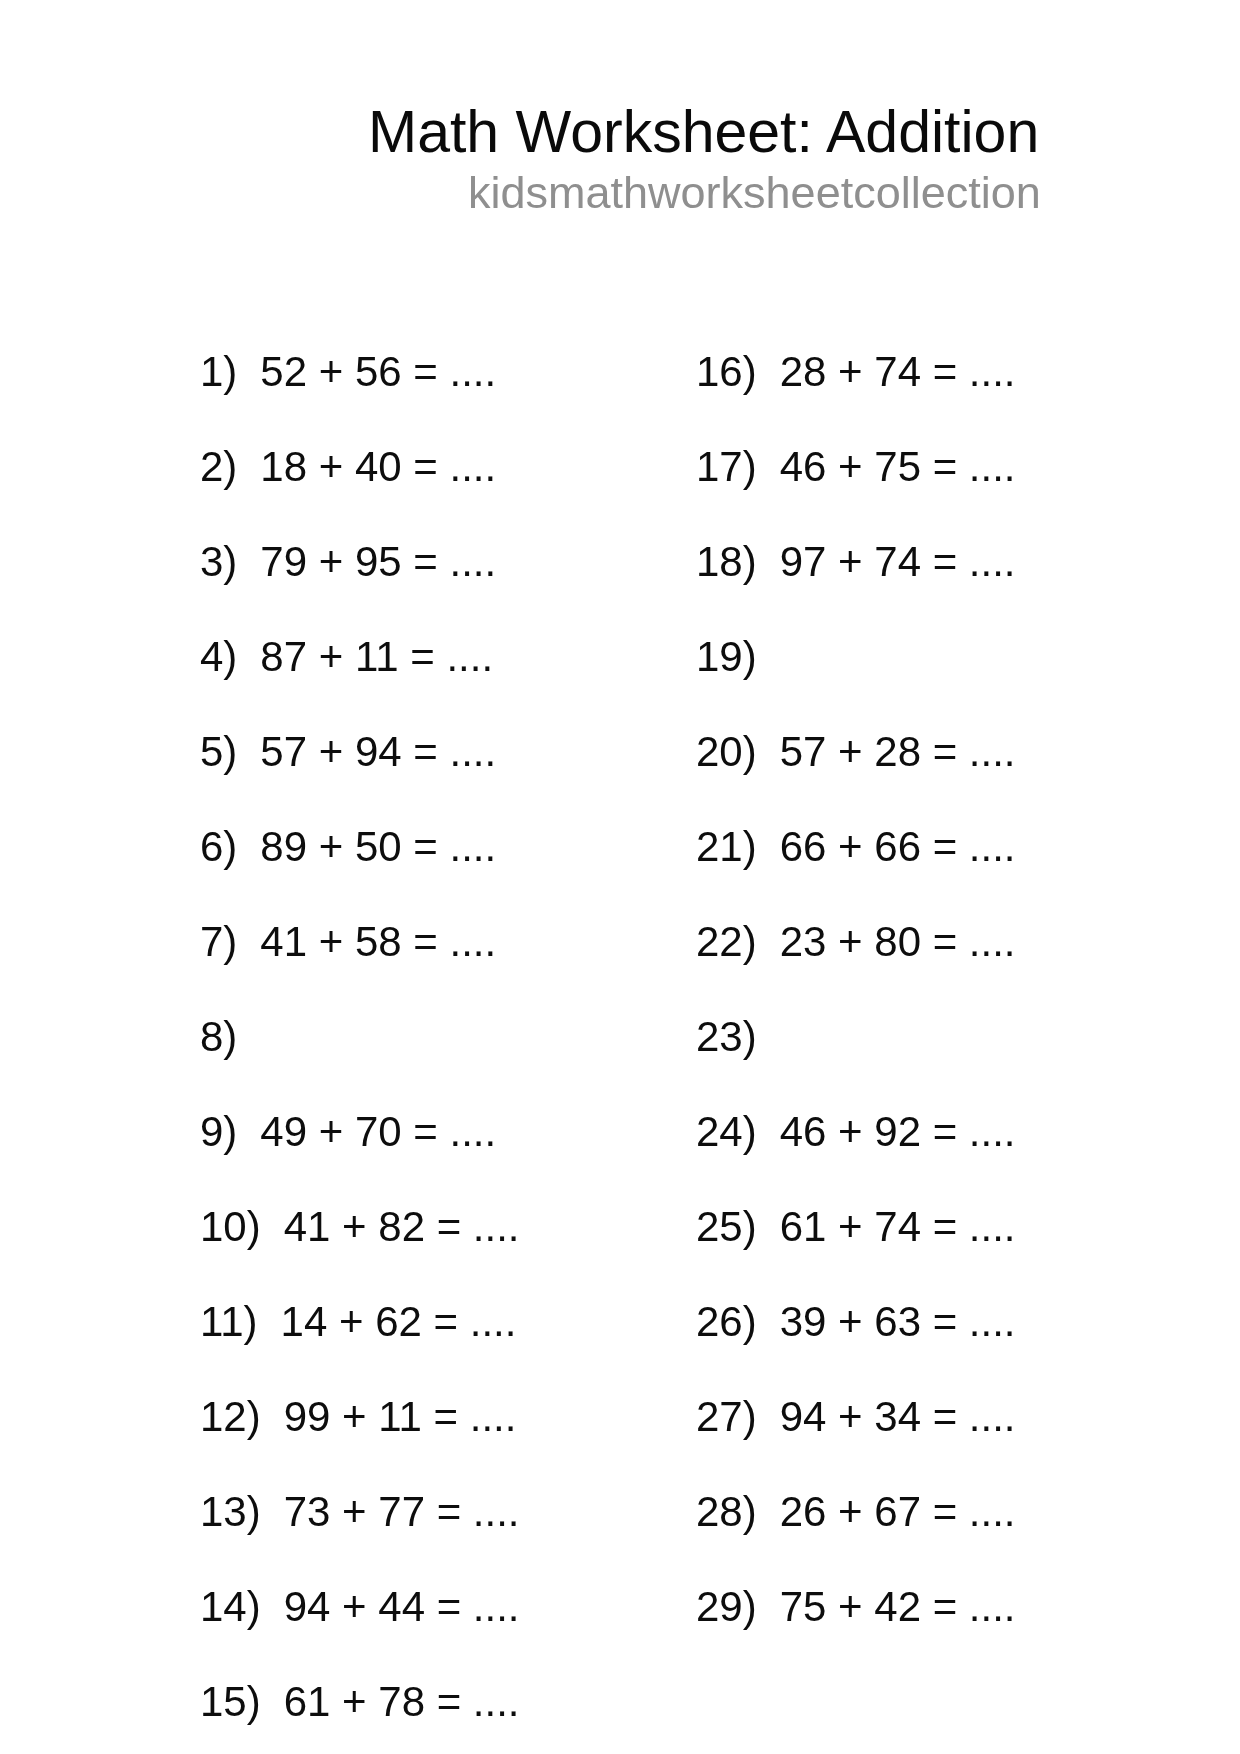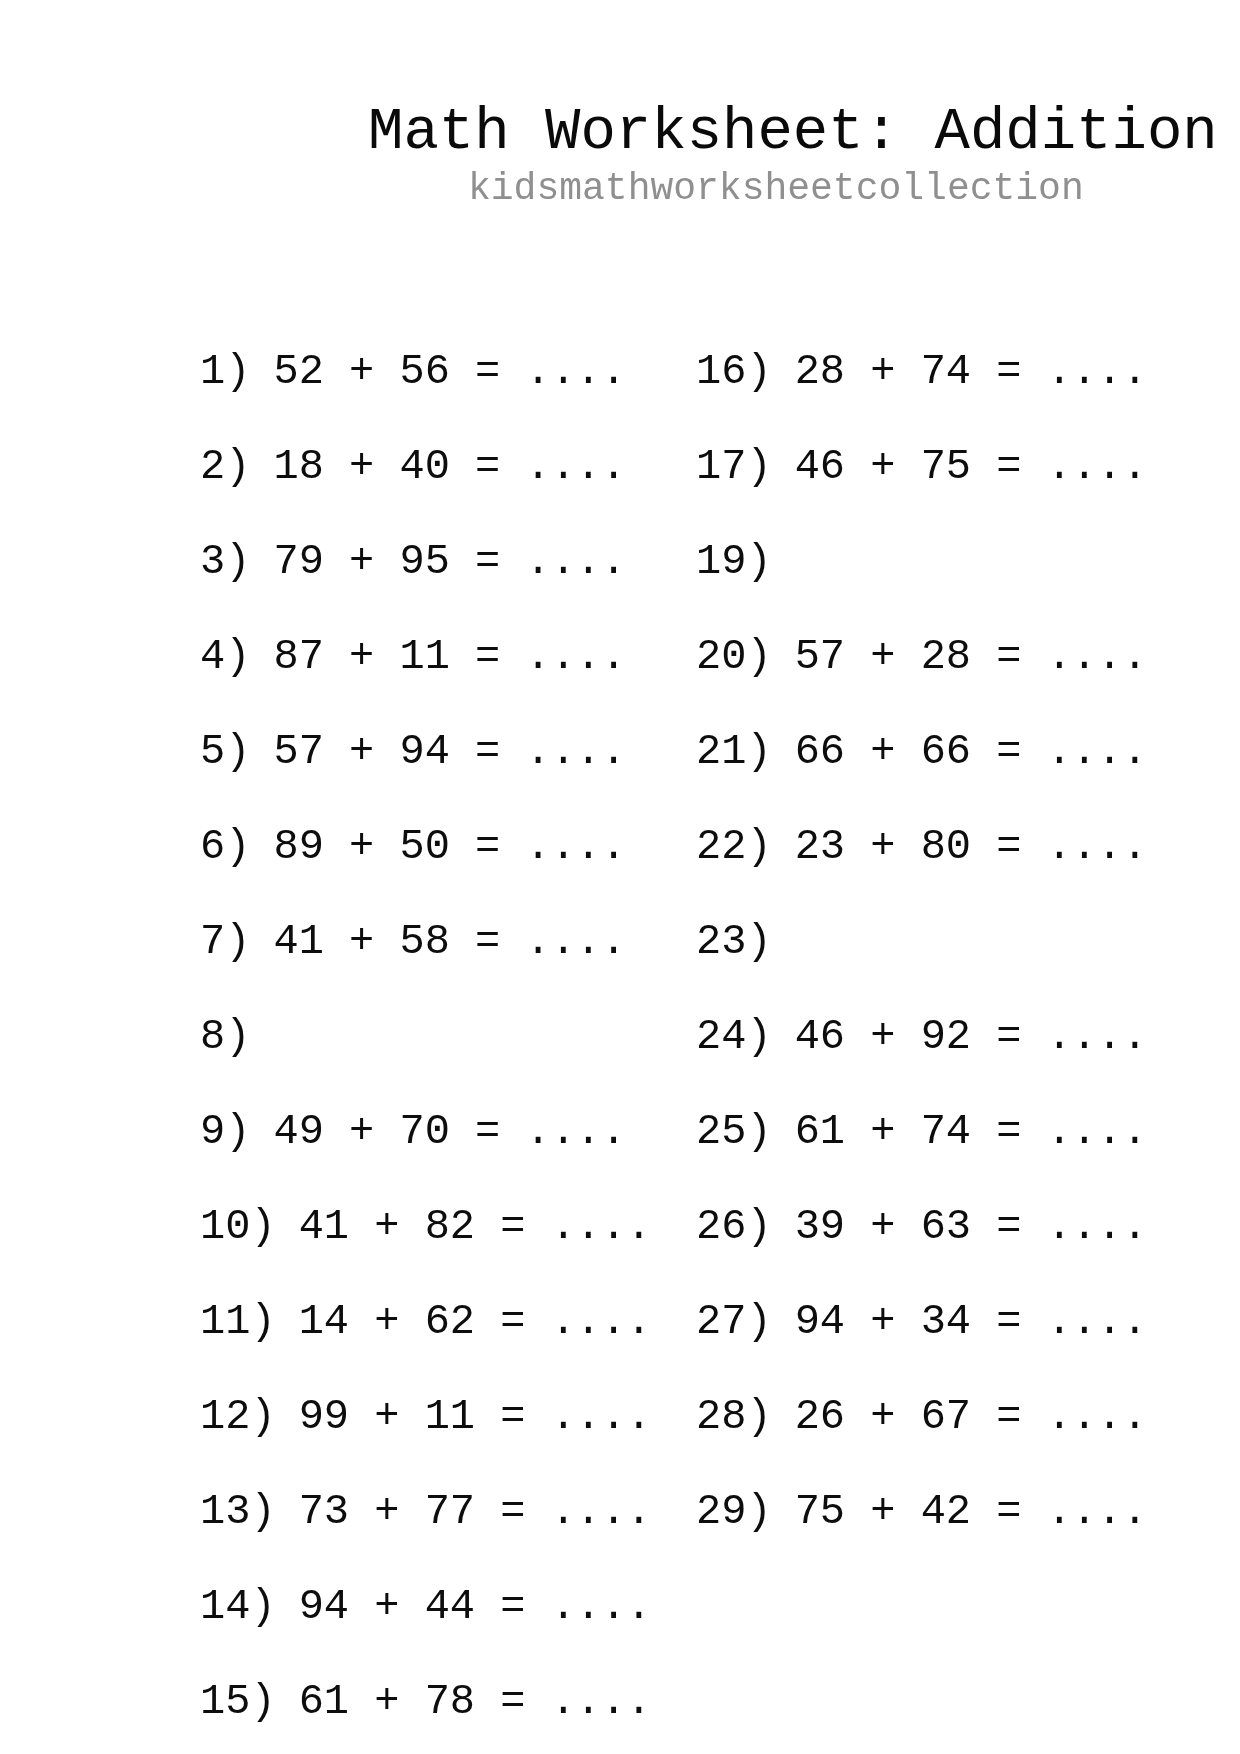--- a/index.html
+++ b/index.html
@@ -5,40 +5,40 @@
   html, body {
     margin: 0;
     padding: 0;
     background: #ffffff;
   }
   .page {
     position: relative;
     width: 1240px;
     height: 1754px;
     background: var(--bg, #ffffff);
-    font-family: Liberation Mono, monospace;
+    font-family: Liberation Sans, sans-serif;
     overflow: hidden;
   }
   .title {
     position: absolute;
     left: 368px;
     top: 103px;
     margin: 0;
     font-size: 59px;
     font-weight: 400;
     line-height: 1;
     letter-spacing: 0;
     color: var(--title-color, #0a0a0a);
     white-space: nowrap;
   }
   .subtitle {
     position: absolute;
     left: 468px;
     top: 170px;
-    font-size: 38px;
+    font-size: 45px;
     font-weight: 400;
     line-height: 1;
     color: var(--subtitle-color, #8f8f8f);
     white-space: nowrap;
   }
   .col {
     position: absolute;
     top: 350px;
     display: flex;
     flex-direction: column;
@@ -128,20 +128,24 @@
   <div class="col col-right">
       <div class="problem">
         <span class="pnum">16)</span>
         <span class="pexpr">28 + 74 = ....</span>
       </div>
       <div class="problem">
         <span class="pnum">17)</span>
         <span class="pexpr">46 + 75 = ....</span>
       </div>
       <div class="problem">
+        <span class="pnum">18)</span>
+        <span class="pexpr">97 + 74 = ....</span>
+      </div>
+      <div class="problem">
         <span class="pnum">19)</span>
       </div>
       <div class="problem">
         <span class="pnum">20)</span>
         <span class="pexpr">57 + 28 = ....</span>
       </div>
       <div class="problem">
         <span class="pnum">21)</span>
         <span class="pexpr">66 + 66 = ....</span>
       </div>

